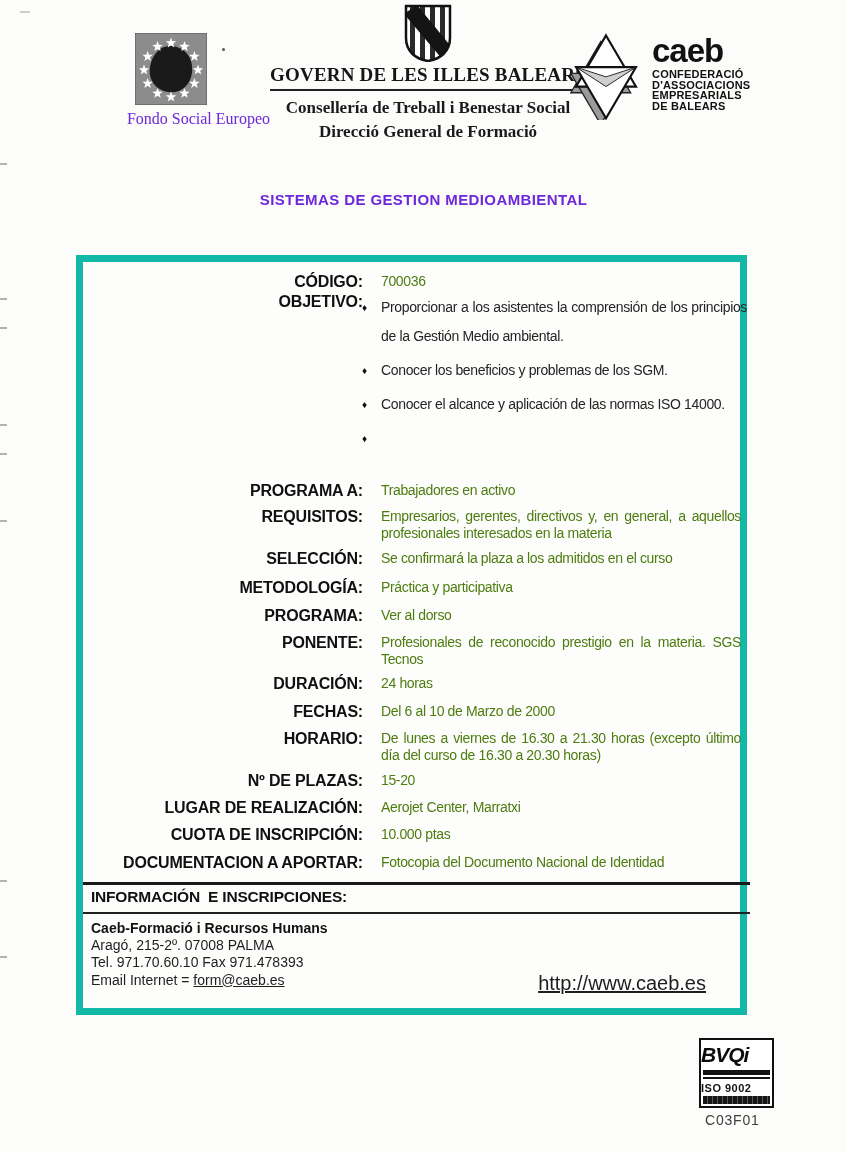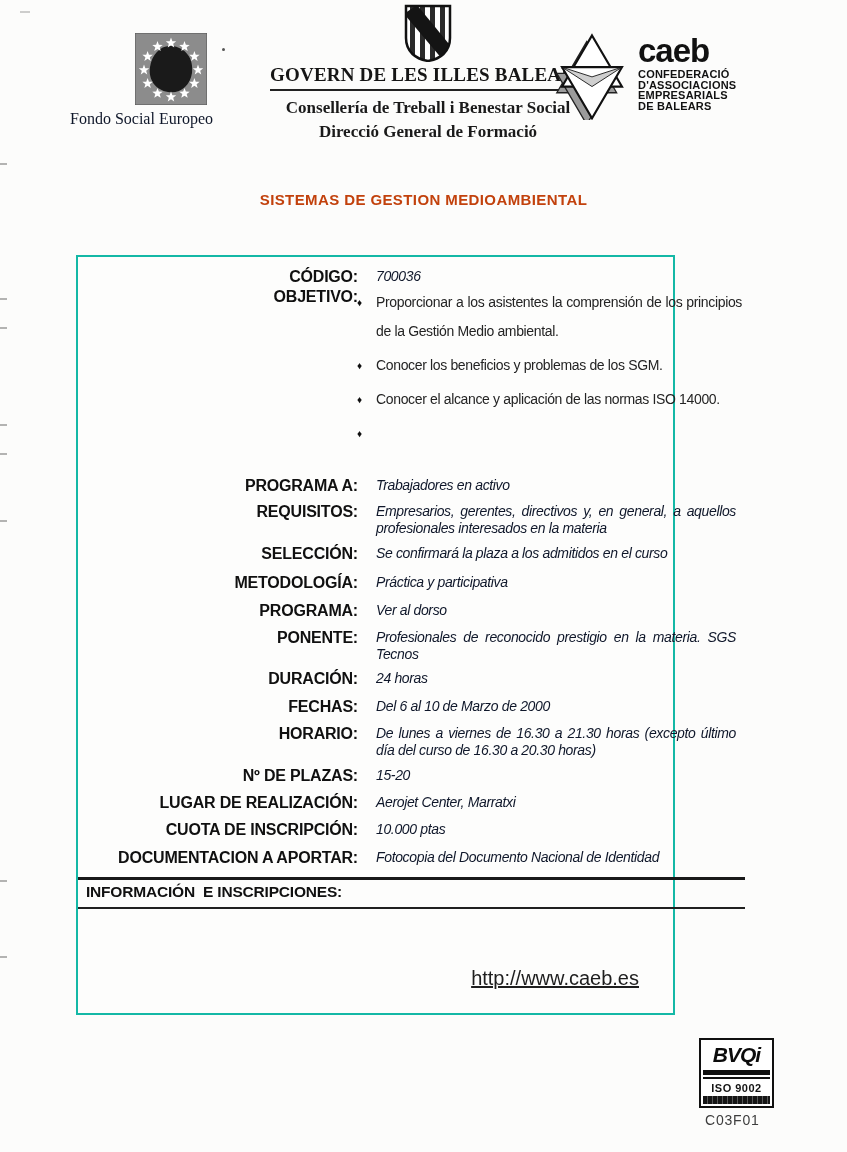--- a/index.html
+++ b/index.html
@@ -4,76 +4,76 @@
 <style>
   html,body{margin:0;padding:0;background:#e8e8e8;}
   .page{
     position:relative; width:847px; height:1152px; margin:0 auto;
     background:#fcfcfb; color:#1c1c1c; overflow:hidden;
     font-family:"Liberation Sans", sans-serif;
   }
   
   .eu-flag{position:absolute; left:135px; top:33px; width:72px; height:72px;}
   .eu-caption{
-    position:absolute; left:70px; top:110px; width:200px; text-align:left;
-    font-family:"Liberation Serif", serif; font-size:16px; color:#0f172a;
+    position:absolute; left:70px; top:110px; width:200px; text-align:right;
+    font-family:"Liberation Serif", serif; font-size:16px; color:#6d28d9;
   }
   .header-center{position:absolute; left:248px; top:0; width:360px; text-align:center;}
   .coat{display:block; margin:4px auto 2px auto; width:52px; height:58px;}
   .gov-title{
     display:inline-block; font-family:"Liberation Serif", serif; font-weight:bold;
     font-size:19px; letter-spacing:.2px; color:#151515;
     border-bottom:2px solid #222; padding-bottom:3px; white-space:nowrap;
   }
   .gov-sub{font-family:"Liberation Serif", serif; font-weight:bold; font-size:17px; color:#1a1a1a; margin-top:4px; white-space:nowrap;}
   .gov-sub.first{margin-top:7px;}
-  .caeb{position:absolute; left:552px; top:30px; width:230px; height:95px;}
+  .caeb{position:absolute; left:566px; top:30px; width:230px; height:95px;}
   .caeb-star{position:absolute; left:0; top:2px; width:80px; height:88px;}
   .caeb-text{position:absolute; left:86px; top:8px; width:120px;}
   .caeb-name{font-weight:bold; font-size:33px; line-height:26px; letter-spacing:-1px; color:#111;}
   .caeb-sub{font-weight:bold; font-size:11px; line-height:10.5px; letter-spacing:.2px; color:#111; margin-top:0px;}
   .caeb-sub.first{margin-top:5px;}
   
   .doc-title{position:absolute; left:0; top:191px; width:100%; text-align:center;}
-  .doc-title .l1{font-weight:bold; font-size:15px; letter-spacing:.4px; color:#c2410c;}
+  .doc-title .l1{font-weight:bold; font-size:15px; letter-spacing:.4px; color:#6d28d9;}
   .doc-title .l2{font-weight:bold; font-size:15px; margin-top:4px; color:#161616;}
   
   .main-box{
-    position:absolute; left:76px; top:255px; width:599px; height:760px;
-    border:2px solid #14b8a6; box-sizing:border-box; background:#fdfdfc;
+    position:absolute; left:76px; top:255px; width:671px; height:760px;
+    border:7px solid #14b8a6; box-sizing:border-box; background:#fdfdfc;
   }
   .frow{position:absolute; left:0; width:667px;}
   .flabel{
     position:absolute; left:0; width:280px; text-align:right;
     font-weight:bold; font-size:16px; letter-spacing:-.2px; color:#101010; line-height:18px; white-space:nowrap;
   }
   .fvalue{
     position:absolute; left:298px; width:360px;
-    font-size:14px; letter-spacing:-.35px; line-height:17px; color:#0f172a;font-style:italic;
+    font-size:14px; letter-spacing:-.35px; line-height:17px; color:#4d7c0f;
   }
   .fvalue.just{text-align:justify;}
   .bullets{position:absolute; left:279px; width:385px; top:0;}
   .bullet{position:relative; padding-left:19px; font-size:14px; letter-spacing:-.35px;
           line-height:29px; color:#242424; margin-bottom:5px; width:366px; text-align:justify;}
   .bmark{position:absolute; left:0; top:0; font-size:10px; line-height:29px; color:#111;}
   
   .div-thick{position:absolute; left:0; top:620px; width:667px; height:3px; background:#191919;}
   .div-thin {position:absolute; left:0; top:650px; width:667px; height:2px; background:#202020;}
   .info-heading{
     position:absolute; left:8px; top:626px; font-weight:bold; font-size:15.5px;
     letter-spacing:-.2px; color:#101010; white-space:pre-wrap;
   }
   .contact{position:absolute; left:8px; top:658px; font-size:14px; line-height:17.2px; color:#1e1e1e;}
   .contact .org{font-weight:bold; color:#111;}
   .email-link, .website{ text-decoration:underline; color:#1e1e1e;}
   .website{position:absolute; right:34px; top:710px; font-size:20px;}
   
   .bvqi{
     position:absolute; left:699px; top:1038px; width:75px; height:70px;
-    border:2.5px solid #101010; box-sizing:border-box; background:#fff; text-align:center;
+    border:2.5px solid #101010; box-sizing:border-box; background:#fff; text-align:left;
   }
   .bvqi-name{font-weight:bold; font-style:italic; font-size:21px; letter-spacing:-1px; color:#0c0c0c; line-height:30px;}
   .bvqi-band{height:0; border-top:5px solid #111; border-bottom:2px solid #111; margin:0 2px; padding-top:2px; background:#fff;}
   .bvqi-iso{font-weight:bold; font-size:11px; letter-spacing:.5px; color:#141414; line-height:16px; margin-top:1px;}
   .bvqi-strip{
     position:absolute; bottom:2px; left:2px; right:2px; height:8px;
     background:repeating-linear-gradient(90deg,#161616 0 4px,#585858 4px 5px);
   }
   .doc-code{position:absolute; left:705px; top:1112px; font-size:14px; letter-spacing:.8px; color:#3d3d3d;}
   
@@ -244,20 +244,26 @@
 
     <div class="frow" style="top:592px">
       <div class="flabel">DOCUMENTACION A APORTAR:</div>
       <div class="fvalue">Fotocopia del Documento Nacional de Identidad</div>
     </div>
 
     <div class="div-thick"></div>
     <div class="info-heading">INFORMACIÓN  E INSCRIPCIONES:</div>
     <div class="div-thin"></div>
 
+    <div class="contact">
+      <div class="org">Caeb-Formació i Recursos Humans</div>
+      <div>Aragó, 215-2º. 07008 PALMA</div>
+      <div>Tel. 971.70.60.10 Fax 971.478393</div>
+      <div><span>Email Internet = </span><span class="email-link">form@caeb.es</span></div>
+    </div>
     <div class="website">http://www.caeb.es</div>
   </div>
 
   <div class="bvqi">
     <div class="bvqi-name">BVQi</div>
     <div class="bvqi-band"></div>
     <div class="bvqi-iso">ISO 9002</div>
     <div class="bvqi-strip"></div>
   </div>
   <div class="doc-code">C03F01</div>

